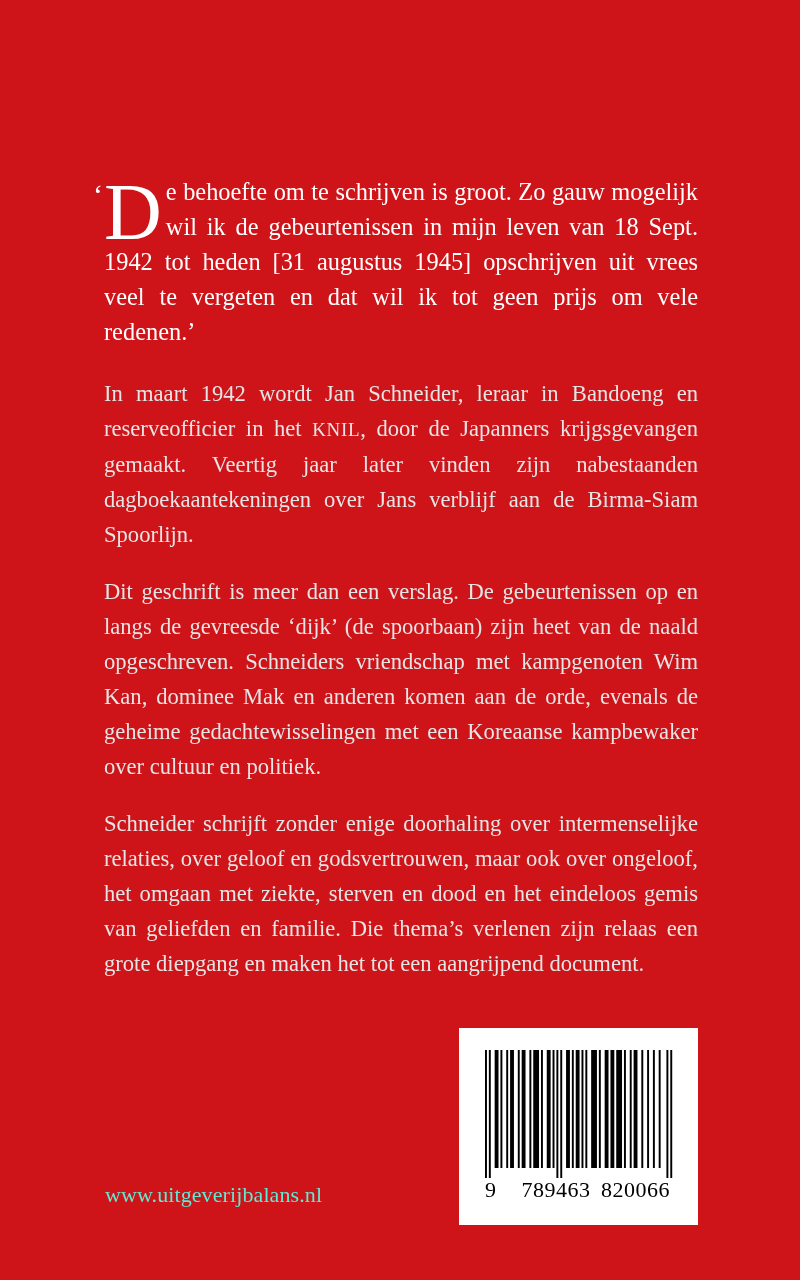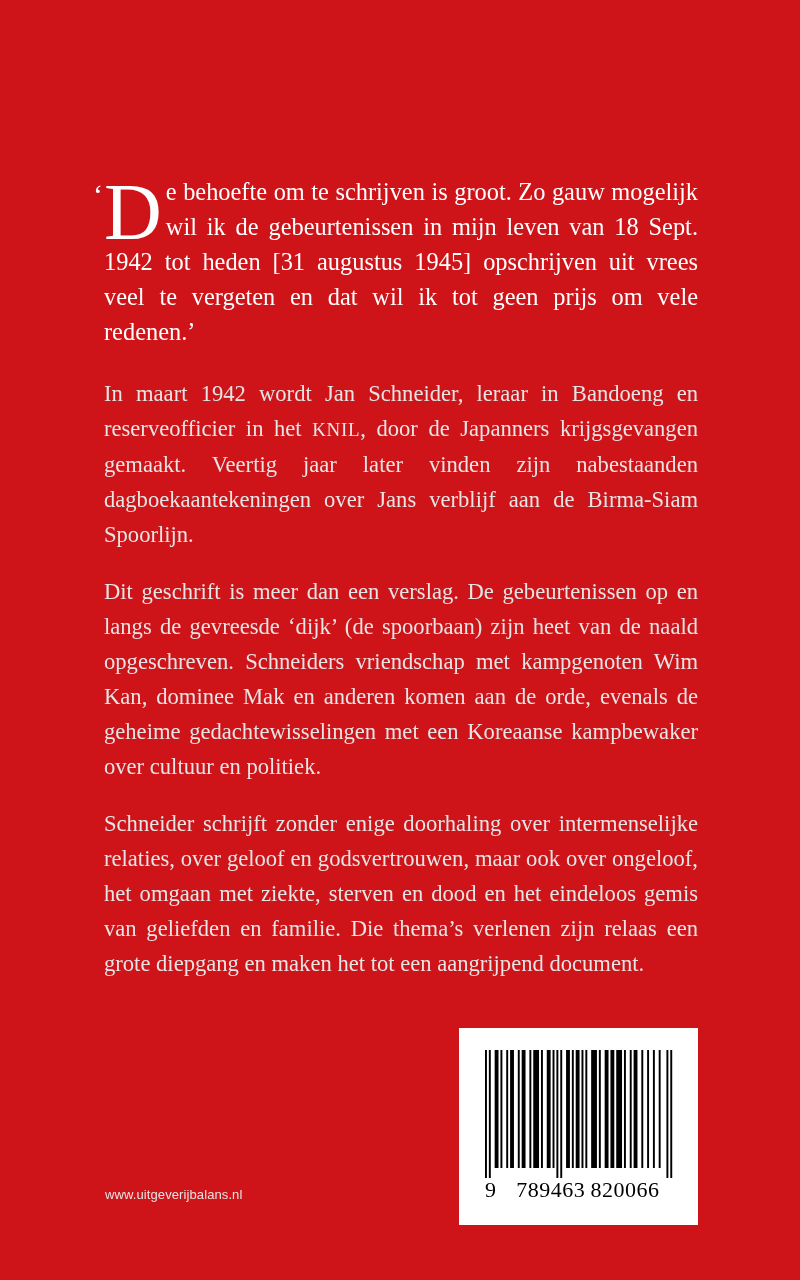--- a/index.html
+++ b/index.html
@@ -85,25 +85,25 @@
     font-size: 0.84em;
     letter-spacing: 0.035em;
     text-transform: uppercase;
   }
 
   
   .website {
     position: absolute;
     left: 105px;
     top: 1185px;
-    color: #e5e5e5;
-    font-size: 13px;
+    color: #5eead4;
+    font-size: 22px;
     line-height: 20px;
     letter-spacing: 0.1px;
-    font-family: Liberation Sans, sans-serif;
+    font-family: Liberation Serif, serif;
     white-space: nowrap;
   }
 
   
   .barcode-box {
     position: absolute;
     left: 459px;
     top: 1028px;
     width: 239px;
     height: 197px;
@@ -141,26 +141,26 @@
     line-height: 24px;
     font-family: "Liberation Serif", "DejaVu Serif", serif;
     letter-spacing: 0.5px;
   }
   .digit-lead {
     width: 22px;
     text-align: left;
   }
   .digit-left {
     flex: 1;
-    text-align: center;
+    text-align: right;
     padding-left: 4px;
   }
   .digit-right {
     flex: 1;
-    text-align: left;
+    text-align: right;
     padding-right: 8px;
   }
 </style>
 </head>
 <body>
 
 <div class="cover">
 
   <div class="text-block">
 

